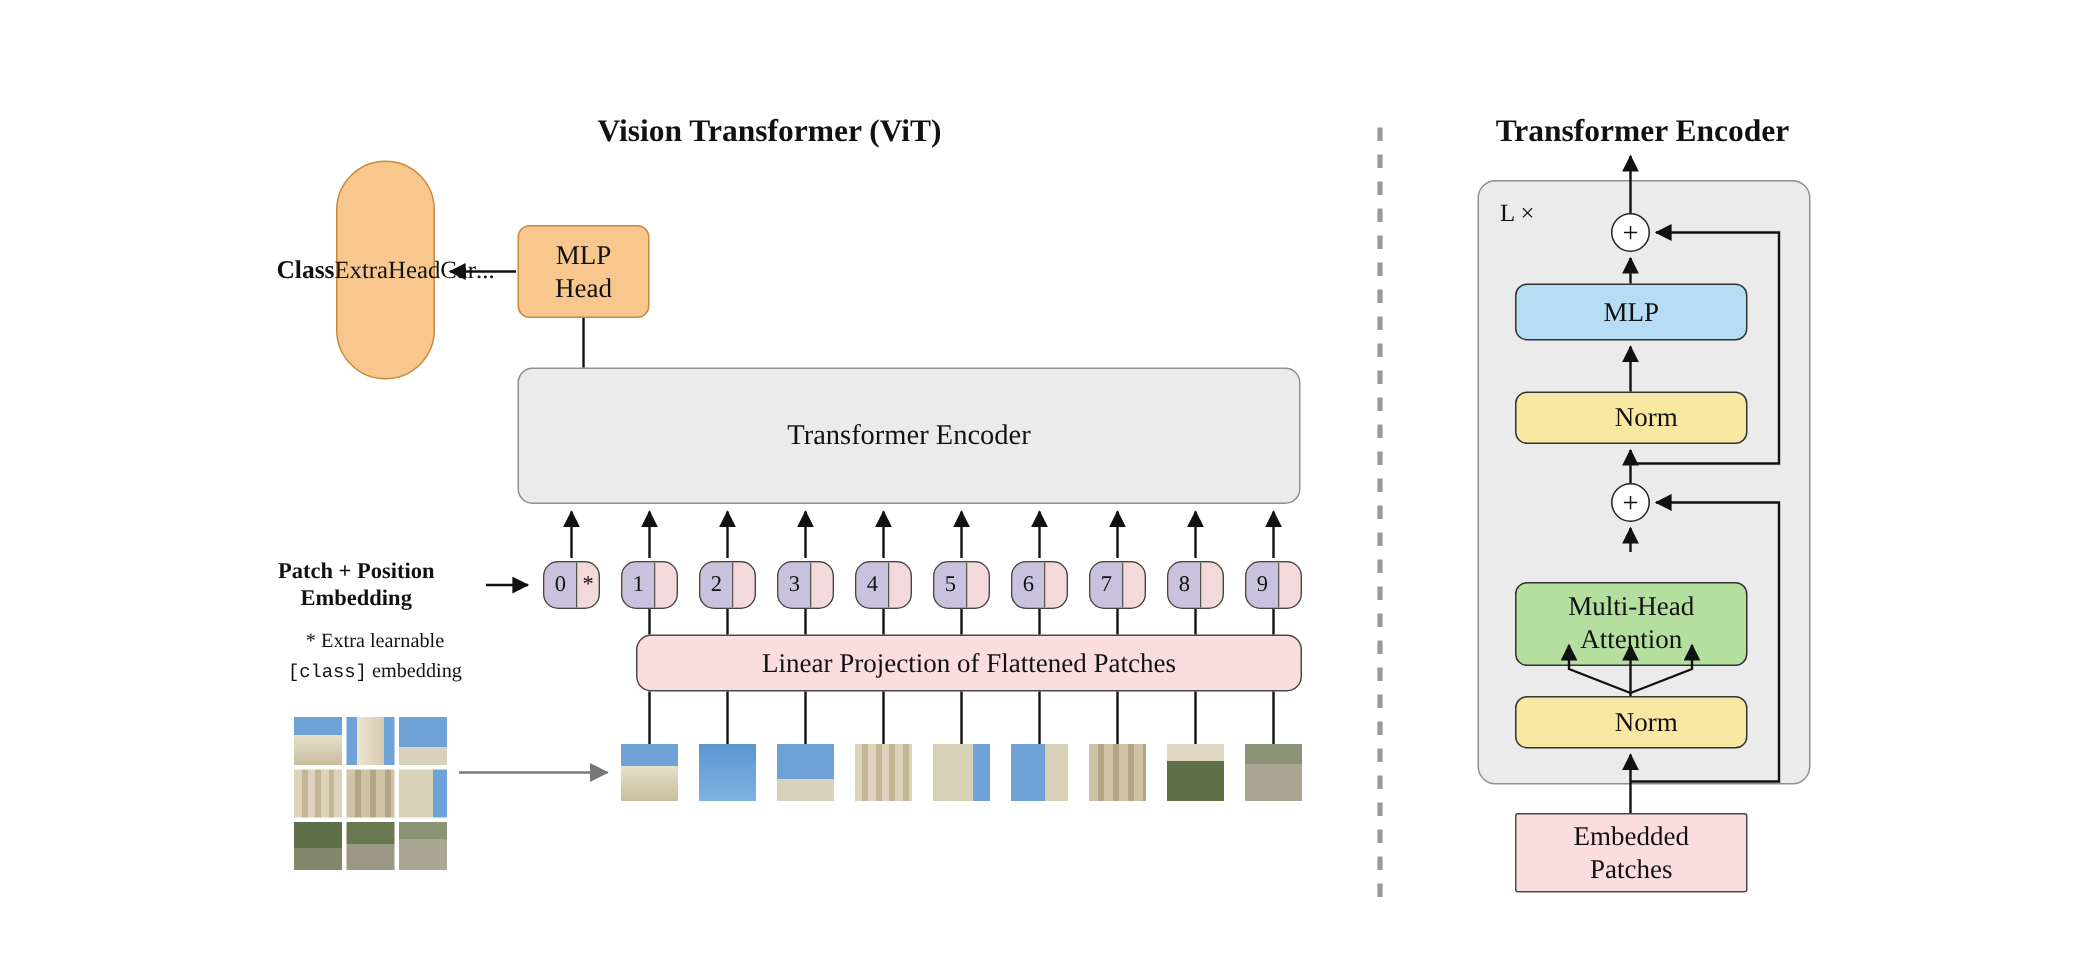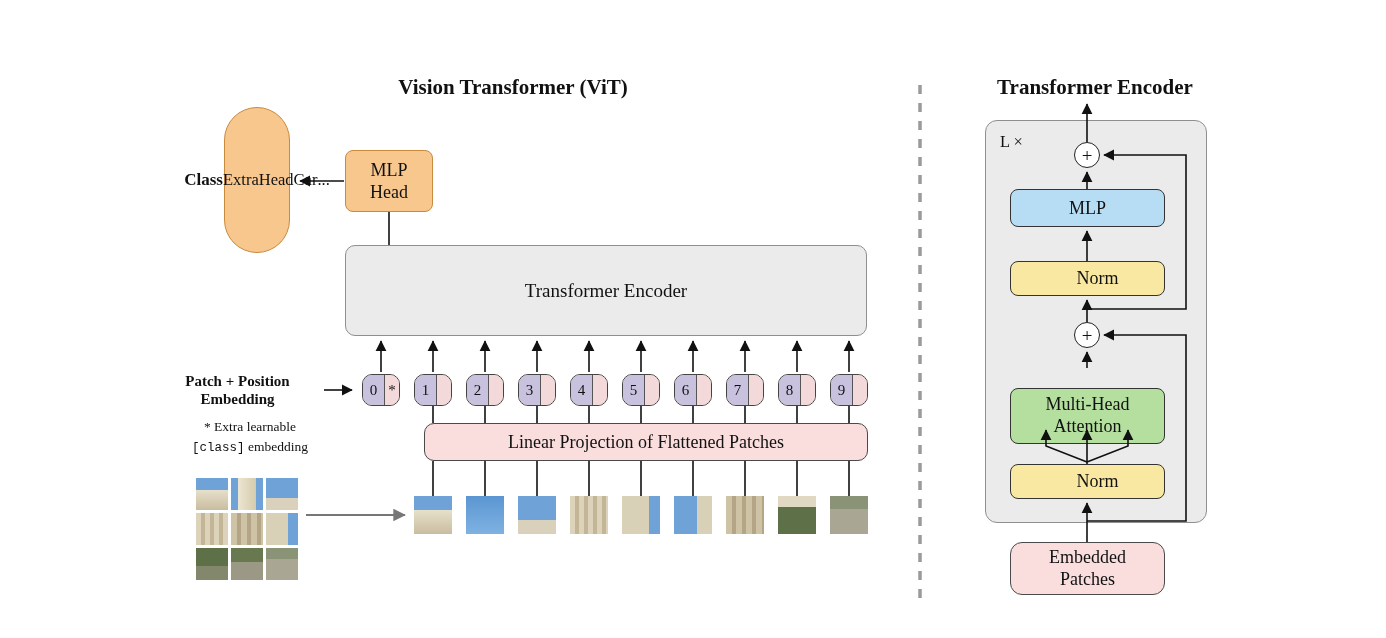--- a/index.html
+++ b/index.html
@@ -155,21 +155,21 @@
 
   <div class="bx yellowfill" style="left:1010px; top:261px; width:155px; height:35px; font-size:18px;">Norm</div>
 
   <div class="plus-circle" style="left:1074px; top:322px;">+</div>
 
   <div class="bx greenfill pre" style="left:1010px; top:368px; width:155px; height:56px; font-size:18px; line-height:1.2;margin-top:20px;">Multi-Head
 Attention</div>
 
   <div class="bx yellowfill" style="left:1010px; top:464px; width:155px; height:35px; font-size:18px;">Norm</div>
 
-  <div class="bx pinkfill pre" style="left:1010px; top:542px; width:155px; height:53px; font-size:18px; line-height:1.2; border-radius:12px;">Embedded
+  <div class="bx pinkfill pre" style="left:1010px; top:542px; width:155px; height:53px; font-size:18px; line-height:1.2; border-radius:2px;">Embedded
 Patches</div>
 
   <svg class="overlay" width="1386" height="638" viewBox="0 0 1386 638">
     <defs>
       <marker id="ab" markerWidth="9" markerHeight="9" refX="6.5" refY="3.5" orient="auto">
         <path d="M0,0 L7,3.5 L0,7 z" fill="#111"></path>
       </marker>
       <marker id="ag" markerWidth="9" markerHeight="9" refX="6.5" refY="3.5" orient="auto">
         <path d="M0,0 L7,3.5 L0,7 z" fill="#777"></path>
       </marker>

